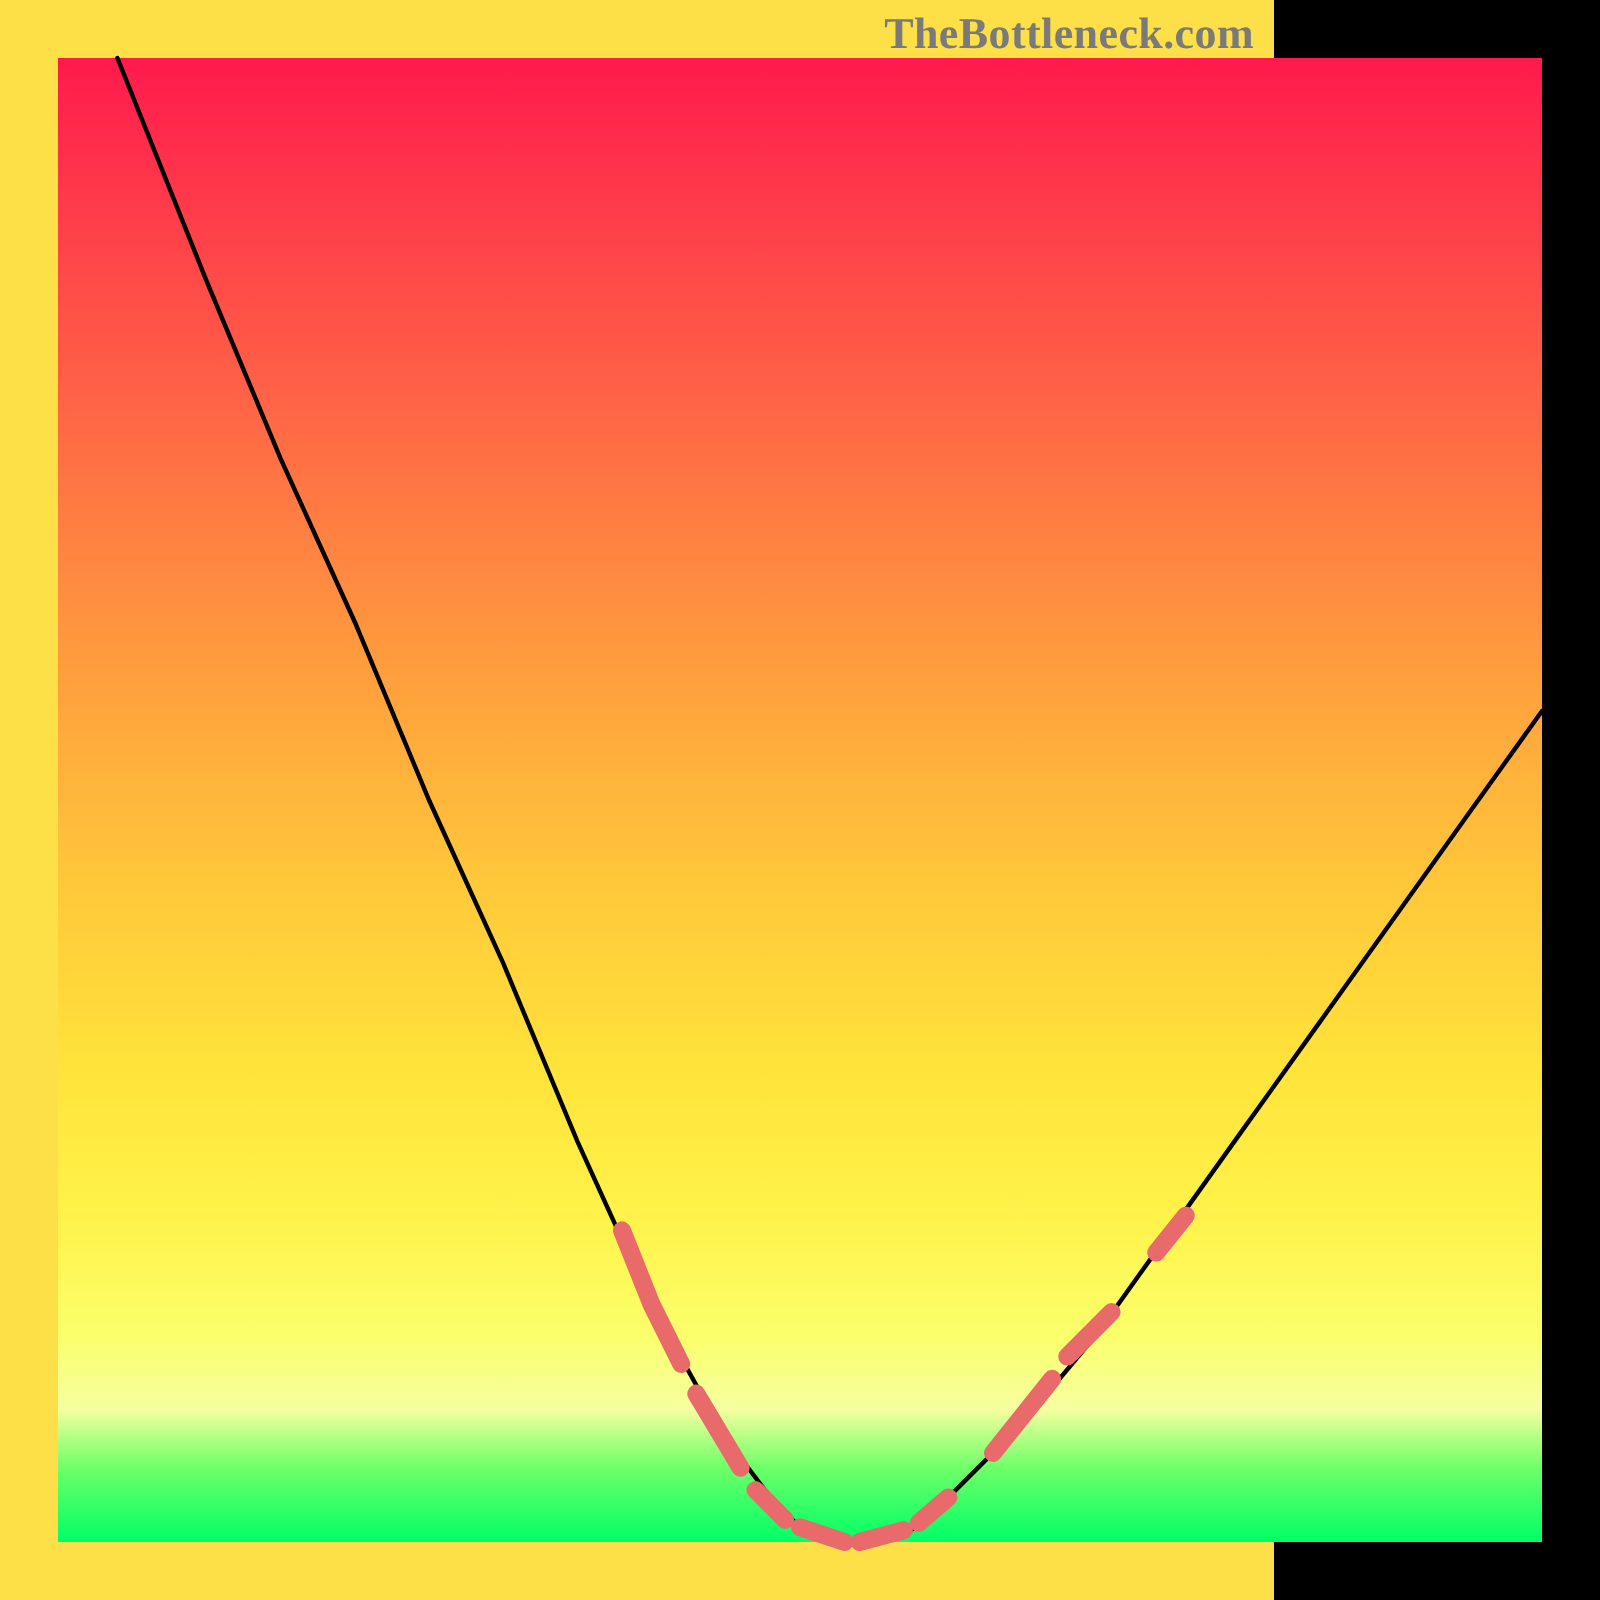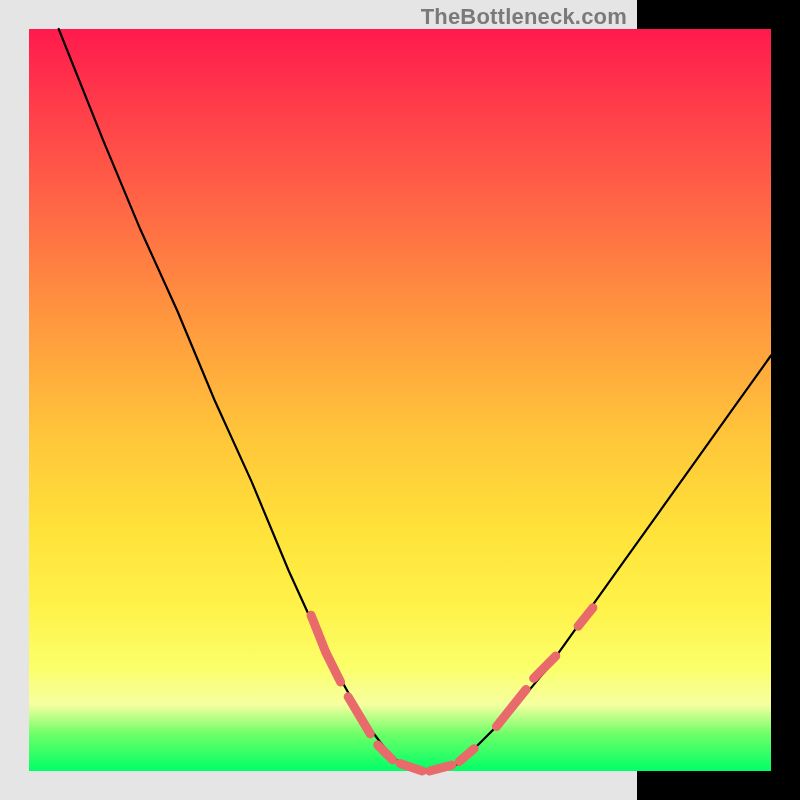--- a/index.html
+++ b/index.html
@@ -10,21 +10,22 @@
     overflow: hidden;
     background: #000;
     font-family: Arial, Helvetica, sans-serif;
   }
   .frame {
     position: absolute;
     left: 0;
     top: 0;
     width: 637px;
     height: 800px;
-    background: #e5e5e5;
+    background: #fde047;
+    font-family: Liberation Serif, serif;
   }
   .plot-area {
     position: absolute;
     left: 29px;
     top: 29px;
     width: 742px;
     height: 742px;
     
     background: linear-gradient(
       to bottom,

